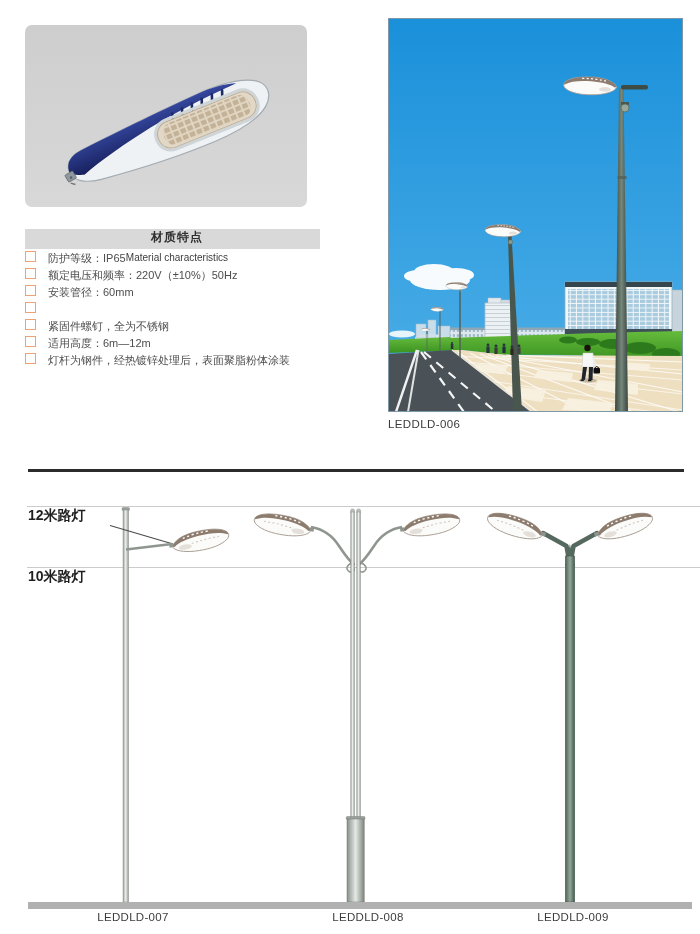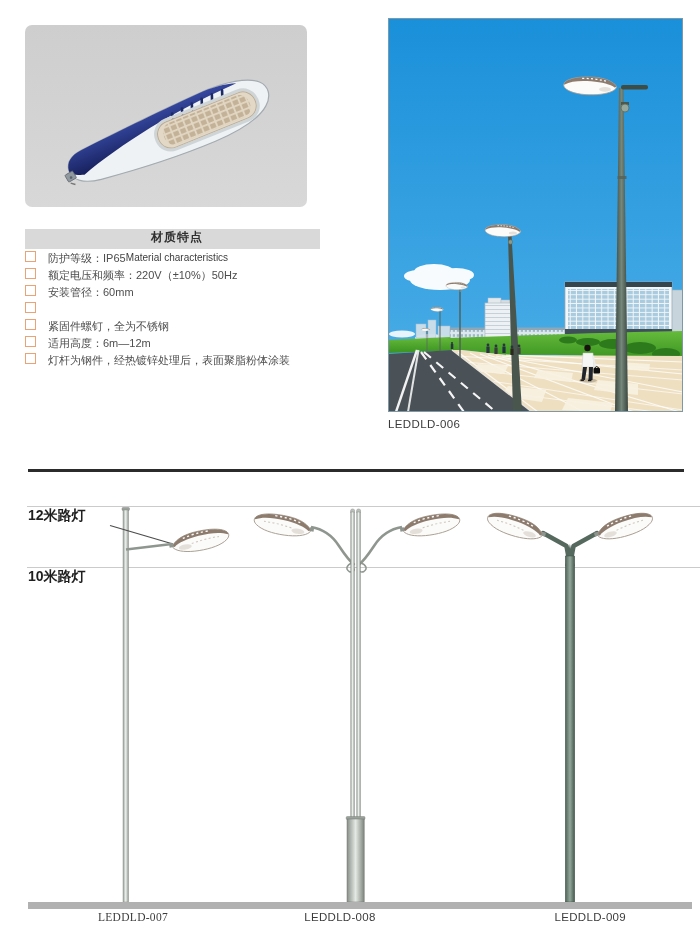--- a/index.html
+++ b/index.html
@@ -26,21 +26,21 @@
   
   .hline{left:27px;width:673px;height:1px;background:#cbcbcb;}
   .hline.l12{top:506px;}
   .hline.l10{top:567px;}
   .hlabel{left:28px;font-size:14px;font-weight:bold;color:#1f1f1f;}
   .hlabel.l12{top:507px;}
   .hlabel.l10{top:568px;}
   
   .ground{left:28px;top:902px;width:664px;height:7px;background:#b1b1b1;}
   .model-label{top:911px;width:130px;text-align:center;font-size:11.5px;color:#3c3c3c;letter-spacing:.3px;}
-  .m007{left:68px;font-family:Liberation Serif, serif;} .m008{left:275px;} .m009{left:496px;text-align:right;}
+  .m007{left:68px;} .m008{left:303px;} .m009{left:508px;}
   .lamps{left:0;top:495px;width:700px;height:410px;pointer-events:none;}
 </style>
 </head>
 <body>
 
 <div class="page">
 
   <div class="abs photo">
     <svg width="282" height="182" viewBox="0 0 282 182">
       <defs>

